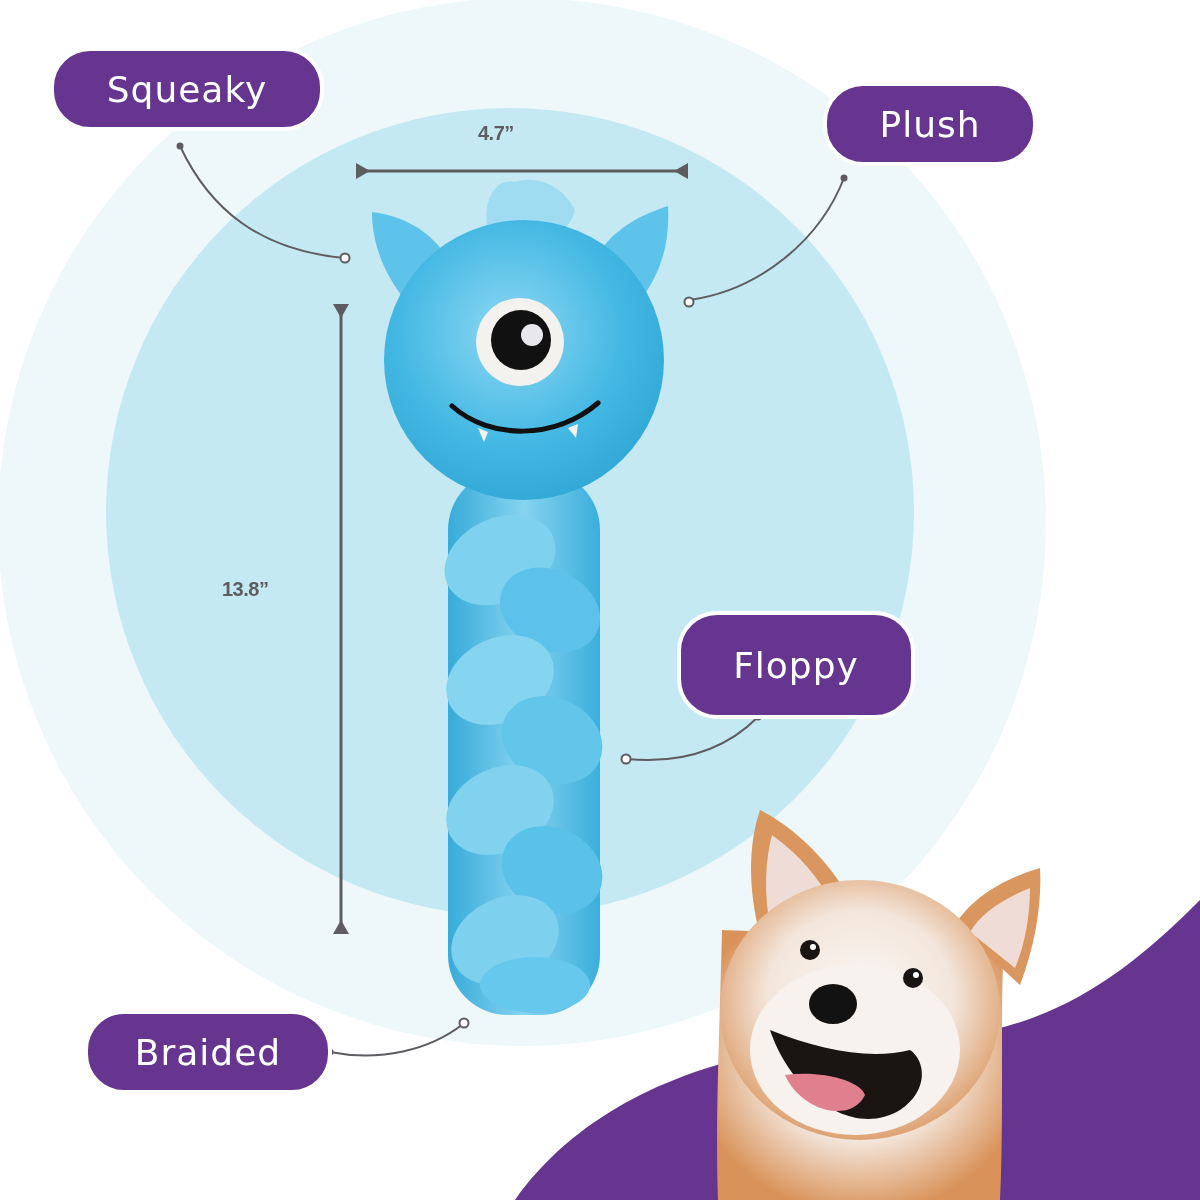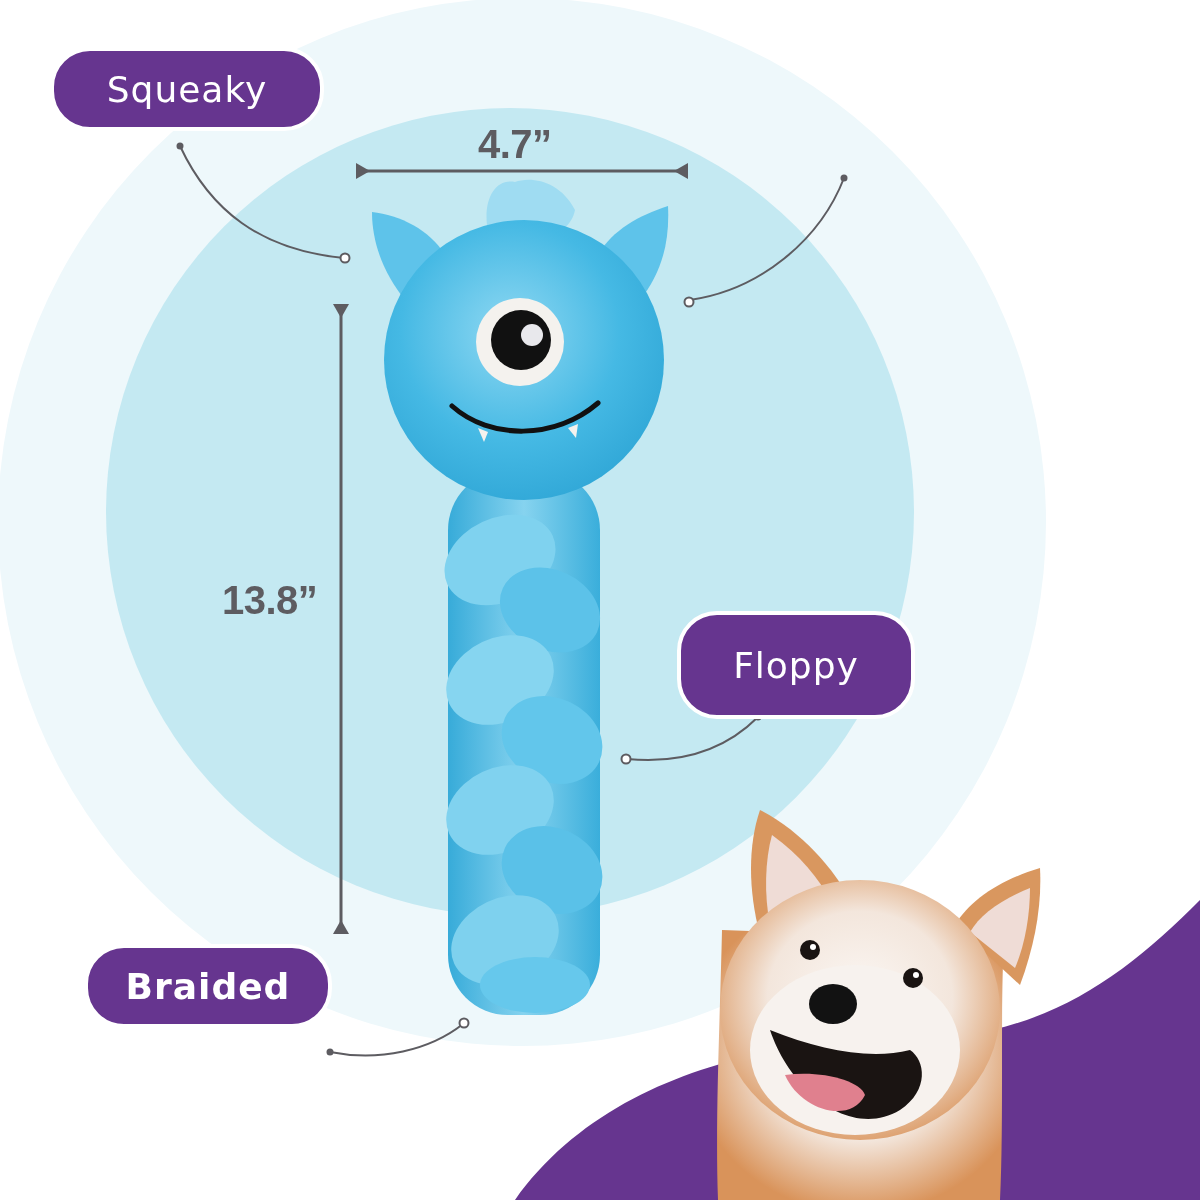--- a/index.html
+++ b/index.html
@@ -9,21 +9,21 @@
   .pill {
     position: absolute; height: 76px; border-radius: 40px;
     background: #66358f; color: #ffffff;
     border: 4px solid #ffffff;
     box-sizing: border-box;
     display: flex; align-items: center; justify-content: center;
     font-family: "DejaVu Sans", sans-serif; font-size: 36px; letter-spacing: 1px;
   }
   .dim-label {
     position: absolute; color: #5d5c61; font-family: "Liberation Sans", sans-serif;
-    font-weight: 900; font-size: 40px; letter-spacing: -0.5px;
+    font-weight: 900; font-size: 20px; letter-spacing: -0.5px;
   }
 </style>
 </head>
 <body>
 
 <div class="stage">
 
   <svg class="bg-svg" width="1200" height="1200" viewBox="0 0 1200 1200">
     <defs>
       <radialGradient id="headGrad" cx="45%" cy="40%" r="65%">
@@ -131,16 +131,17 @@
 
       <path d="M770 1030 C 790 1090, 850 1140, 900 1110 C 930 1090, 925 1060, 910 1050 C 870 1060, 820 1050, 770 1030 Z" fill="#1a1412"></path>
       <path d="M785 1075 C 800 1110, 850 1125, 865 1095 C 860 1080, 820 1070, 785 1075 Z" fill="#e0808e"></path>
     </g>
   </svg>
 
   <div class="dim-label" style="left:478px; top:122px;">4.7”</div>
   <div class="dim-label" style="left:222px; top:578px;text-align:right;">13.8”</div>
 
   <div class="pill" style="left:50px; top:47px; width:274px; height:84px;">Squeaky</div>
+  <div class="pill" style="left:823px; top:82px; width:214px; height:84px;">Plush</div>
   <div class="pill" style="left:677px; top:611px; width:238px; height:108px;">Floppy</div>
-  <div class="pill" style="left:84px; top:944px; width:248px; height:84px;font-weight:bold;">Braided</div>
+  <div class="pill" style="left:84px; top:1010px; width:248px; height:84px;">Braided</div>
 
 </div>
 
 </body></html>

